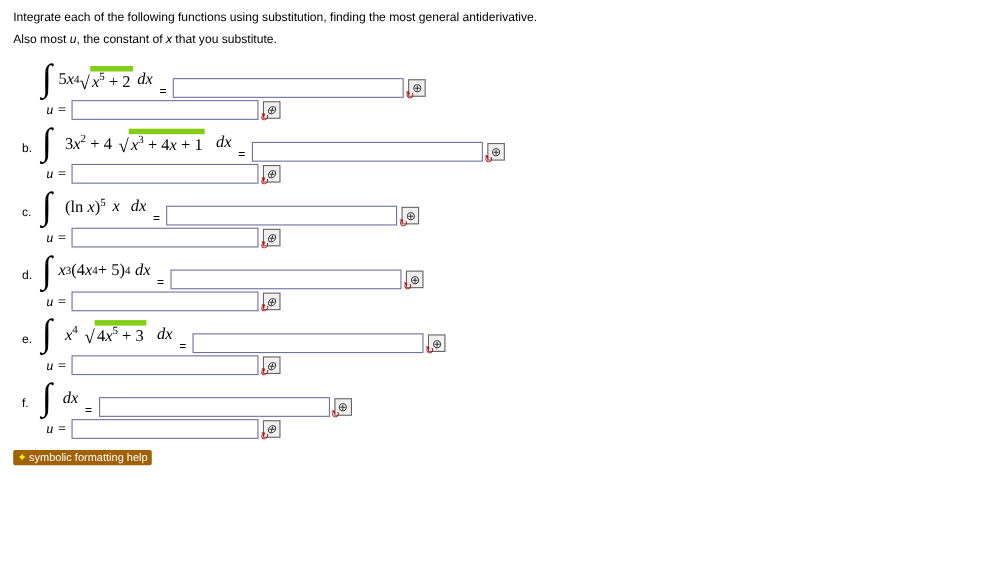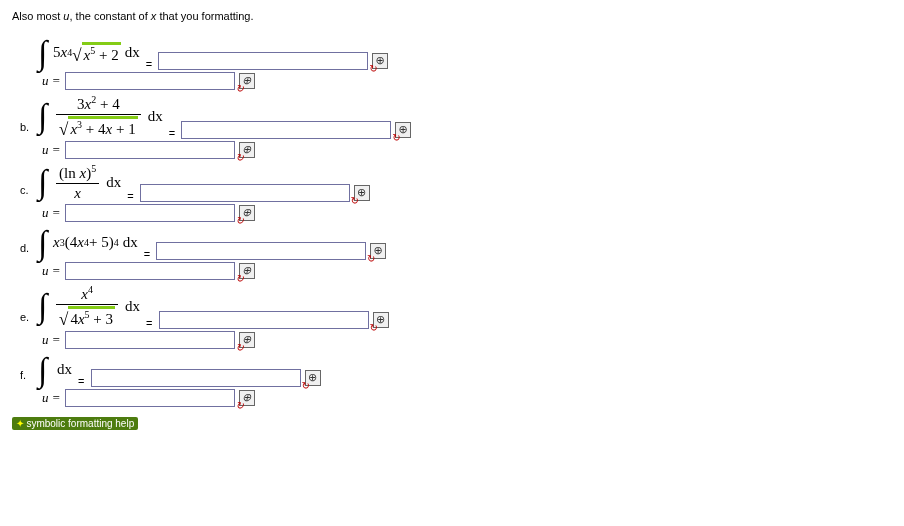--- a/index.html
+++ b/index.html
@@ -15,29 +15,29 @@
     .italic { font-style: italic; }
     .problems { margin-left: 8px; }
     .problem { margin-bottom: 4px; }
     .row { display: flex; align-items: flex-end; margin-bottom: 2px; }
     .label { width: 18px; font-size: 11px; padding-bottom: 6px; }
     .expr { display: inline-block; font-family: 'Times New Roman', serif; font-size: 15px; }
     
     .int { display: inline-block; font-size: 34px; line-height: 34px; vertical-align: middle; font-family: 'Times New Roman', serif; }
     .int-body { display: inline-flex; align-items: center; vertical-align: middle; margin-left: 2px; }
     
-    .frac { display: inline-flex; flex-direction: column; align-items: center; vertical-align: middle; margin: 0 3px; }
+    .frac { display: inline-flex; flex-direction: row; align-items: center; vertical-align: middle; margin: 0 3px; }
     .frac .num, .frac .den { padding: 0 3px; white-space: nowrap; }
     .frac .bar { width: 100%; border-top: 1px solid #000; margin: 1px 0; }
     
     .sqrt { display: inline-flex; align-items: stretch; }
     .sqrt-sym { font-size: 17px; line-height: 17px; align-self: flex-end; }
-    .sqrt-body { border-top: 3px solid #84cc16; padding: 0 2px; display: inline-block; }
+    .sqrt-body { border-top: 5px solid #84cc16; padding: 0 2px; display: inline-block; }
     .sup { font-size: 10px; vertical-align: super; }
-    .dx { margin-left: 4px; text-align: right; }
+    .dx { font-style: italic; margin-left: 4px; text-align: right; }
     .eq { margin: 0 6px; }
     .input-wrap { display: inline-flex; align-items: center; }
     input.answer {
       border: 1px solid #7070a0;
       height: 18px;
       padding: 1px 3px;
       font-size: 11px;
       background: #fff;
     }
     input.wide { width: 210px; }
@@ -64,38 +64,39 @@
       position: absolute;
       bottom: -6px;
       left: -4px;
       font-size: 10px;
       color: #b00;
     }
     .u-row { display: flex; align-items: center; margin: 2px 0 4px 22px; font-family: 'Times New Roman', serif; font-size: 13px; font-style: italic; }
     .u-row span.ulbl { margin-right: 4px; }
     .help-link {
       display: inline-block;
-      background: #4d7c0f;
+      background: #a16207;
       color: #fff;
       font-size: 10px;
       padding: 1px 4px;
       border-radius: 2px;
       margin-top: 6px;
       cursor: pointer;
     }
     .help-link .star { color: #ff0; margin-right: 2px; }
   </style>
 </head>
 <body>
 
 
 
 <div class="instructions">
+  <p>Integrate each of the following functions using substitution, finding the most general antiderivative.</p>
   <p>
-    <span>Also most </span><span class="italic">u</span><span>, the constant of </span><span class="italic">x</span><span> that you formatting.</span>
+    <span>Also most </span><span class="italic">u</span><span>, the constant of </span><span class="italic">x</span><span> that you substitute.</span>
   </p>
 </div>
 
 <div class="problems">
 
   <div class="problem">
     <div class="row">
       <span class="label"></span>
       <span class="expr">
         <span class="int">∫</span>

